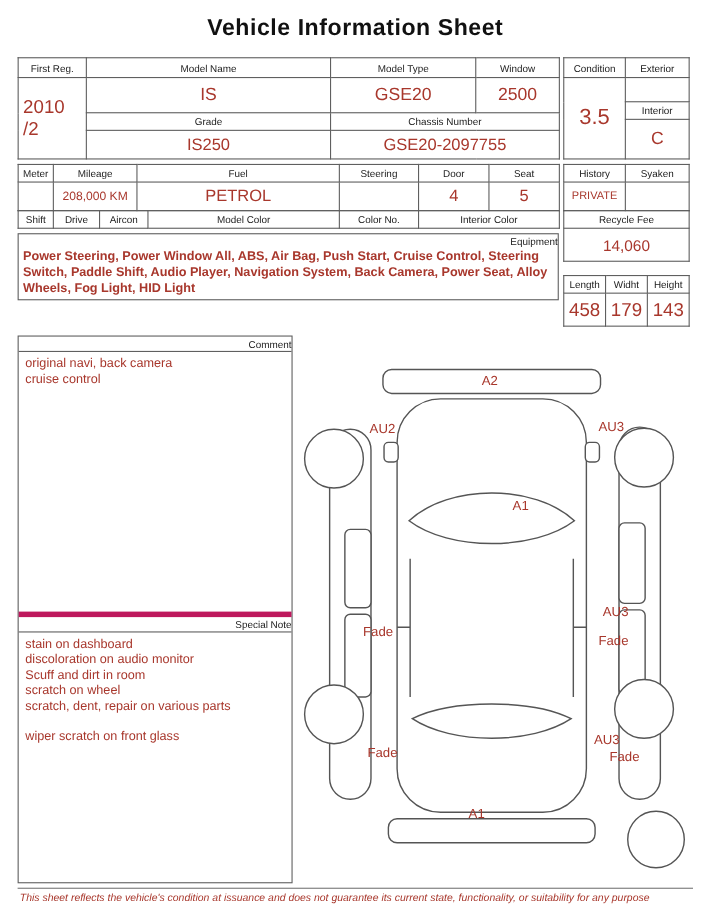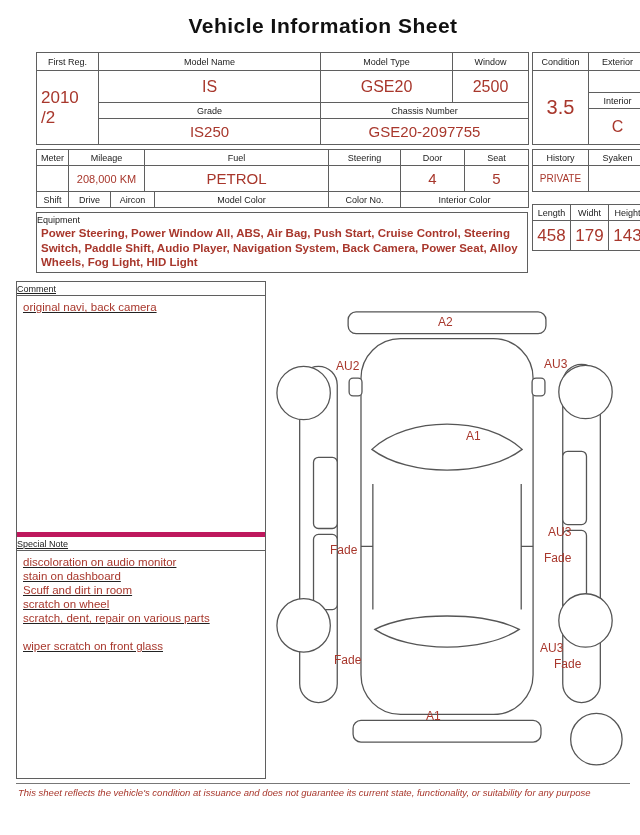--- a/index.html
+++ b/index.html
@@ -14,33 +14,33 @@
   .red { color:#a8372c; }
   .v20 { font-size:20px; }
   .v17 { font-size:17px; line-height:1.15; text-align:left; padding-left:4px; }
   .v16 { font-size:16px; }
   .v15 { font-size:15px; }
   .v14 { font-size:14px; }
   .v13 { font-size:17px; }
   .v11 { font-size:11px; }
   .v10 { font-size:10px; }
 
-  .cols { display:flex; gap:4px;margin-left:20px; }
+  .cols { display:flex; gap:4px; }
   .col-left { width:492px; }
   .col-right { width:114px; }
   .mt4 { margin-top:4px; }
   .merge-up { margin-top:-1px; }
   .mt12 { margin-top:12px; }
 
   .equip-box { border:1px solid #5f5f5f; min-height:60px; margin-top:4px; padding-bottom:2px; }
-  .sec-label { font-size:9px; text-align:left; padding:2px 0 1px; color:#222; }
+  .sec-label { font-size:9px; text-align:right; padding:2px 0 1px; color:#222; }
   .equip-text { font-size:11.5px; line-height:1.28; text-align:left; padding:0 4px;font-weight:bold; }
 
   .main-row { display:flex; margin-top:8px; }
-  .left-box { width:250px; border:1px solid #5f5f5f; height:498px; display:flex; flex-direction:column; margin-right:4px;text-decoration:underline; }
+  .left-box { width:250px; border:1px solid #5f5f5f; height:498px; display:flex; flex-direction:column; margin-right:4px; }
   .comment-body { height:236px; padding:4px 6px; }
   .note-header { border-top:5px solid #be185d; border-bottom:1px solid #5f5f5f; }
   .cmt-header { border-bottom:1px solid #5f5f5f; }
   .note-body { flex:1; padding:4px 6px; }
   .note-line { font-size:11.5px; line-height:1.22; min-height:14px; text-align:left; }
 
   .diagram-wrap { position:relative; width:360px; height:498px; }
   .diag-label { position:absolute; font-size:12px; color:#a8372c; white-space:nowrap; }
 
   .footer { border-top:1px solid #777; margin-top:4px; padding:3px 2px 0; font-size:9.5px; color:#a8372c; text-align:left;font-style:italic; }
@@ -178,20 +178,33 @@
           <th>History</th>
           <th>Syaken</th>
         </tr>
         <tr style="height:26px">
           <td class="red v10">PRIVATE</td>
           <td></td>
         </tr>
       </tbody>
         </table>
 
+      <table class="merge-up" style="width:114px">
+        <colgroup>
+            <col style="width:114px">
+          </colgroup>
+        <tbody>
+            <tr style="height:16px">
+          <th>Recycle Fee</th>
+        </tr>
+        <tr style="height:30px">
+          <td class="red v14">14,060</td>
+        </tr>
+      </tbody>
+        </table>
 
       <table class="mt12" style="width:114px">
         <colgroup>
             <col style="width:38px">
             <col style="width:38px">
             <col style="width:38px">
           </colgroup>
         <tbody>
             <tr style="height:16px">
           <th>Length</th>
@@ -206,25 +219,26 @@
       </tbody>
         </table>
     </div>
   </div>
 
   <div class="main-row">
     <div class="left-box">
       <div class="sec-label cmt-header">Comment</div>
       <div class="comment-body">
         <div class="note-line red">original navi, back camera</div>
+        <div class="note-line red">cruise control</div>
       </div>
       <div class="sec-label note-header">Special Note</div>
       <div class="note-body">
+        <div class="note-line red">stain on dashboard</div>
         <div class="note-line red">discoloration on audio monitor</div>
-        <div class="note-line red">stain on dashboard</div>
         <div class="note-line red">Scuff and dirt in room</div>
         <div class="note-line red">scratch on wheel</div>
         <div class="note-line red">scratch, dent, repair on various parts</div>
         <div class="note-line red"></div>
         <div class="note-line red">wiper scratch on front glass</div>
       </div>
     </div>
 
     <div class="diagram-wrap">
       <svg width="360" height="493" viewBox="0 0 364 498">

